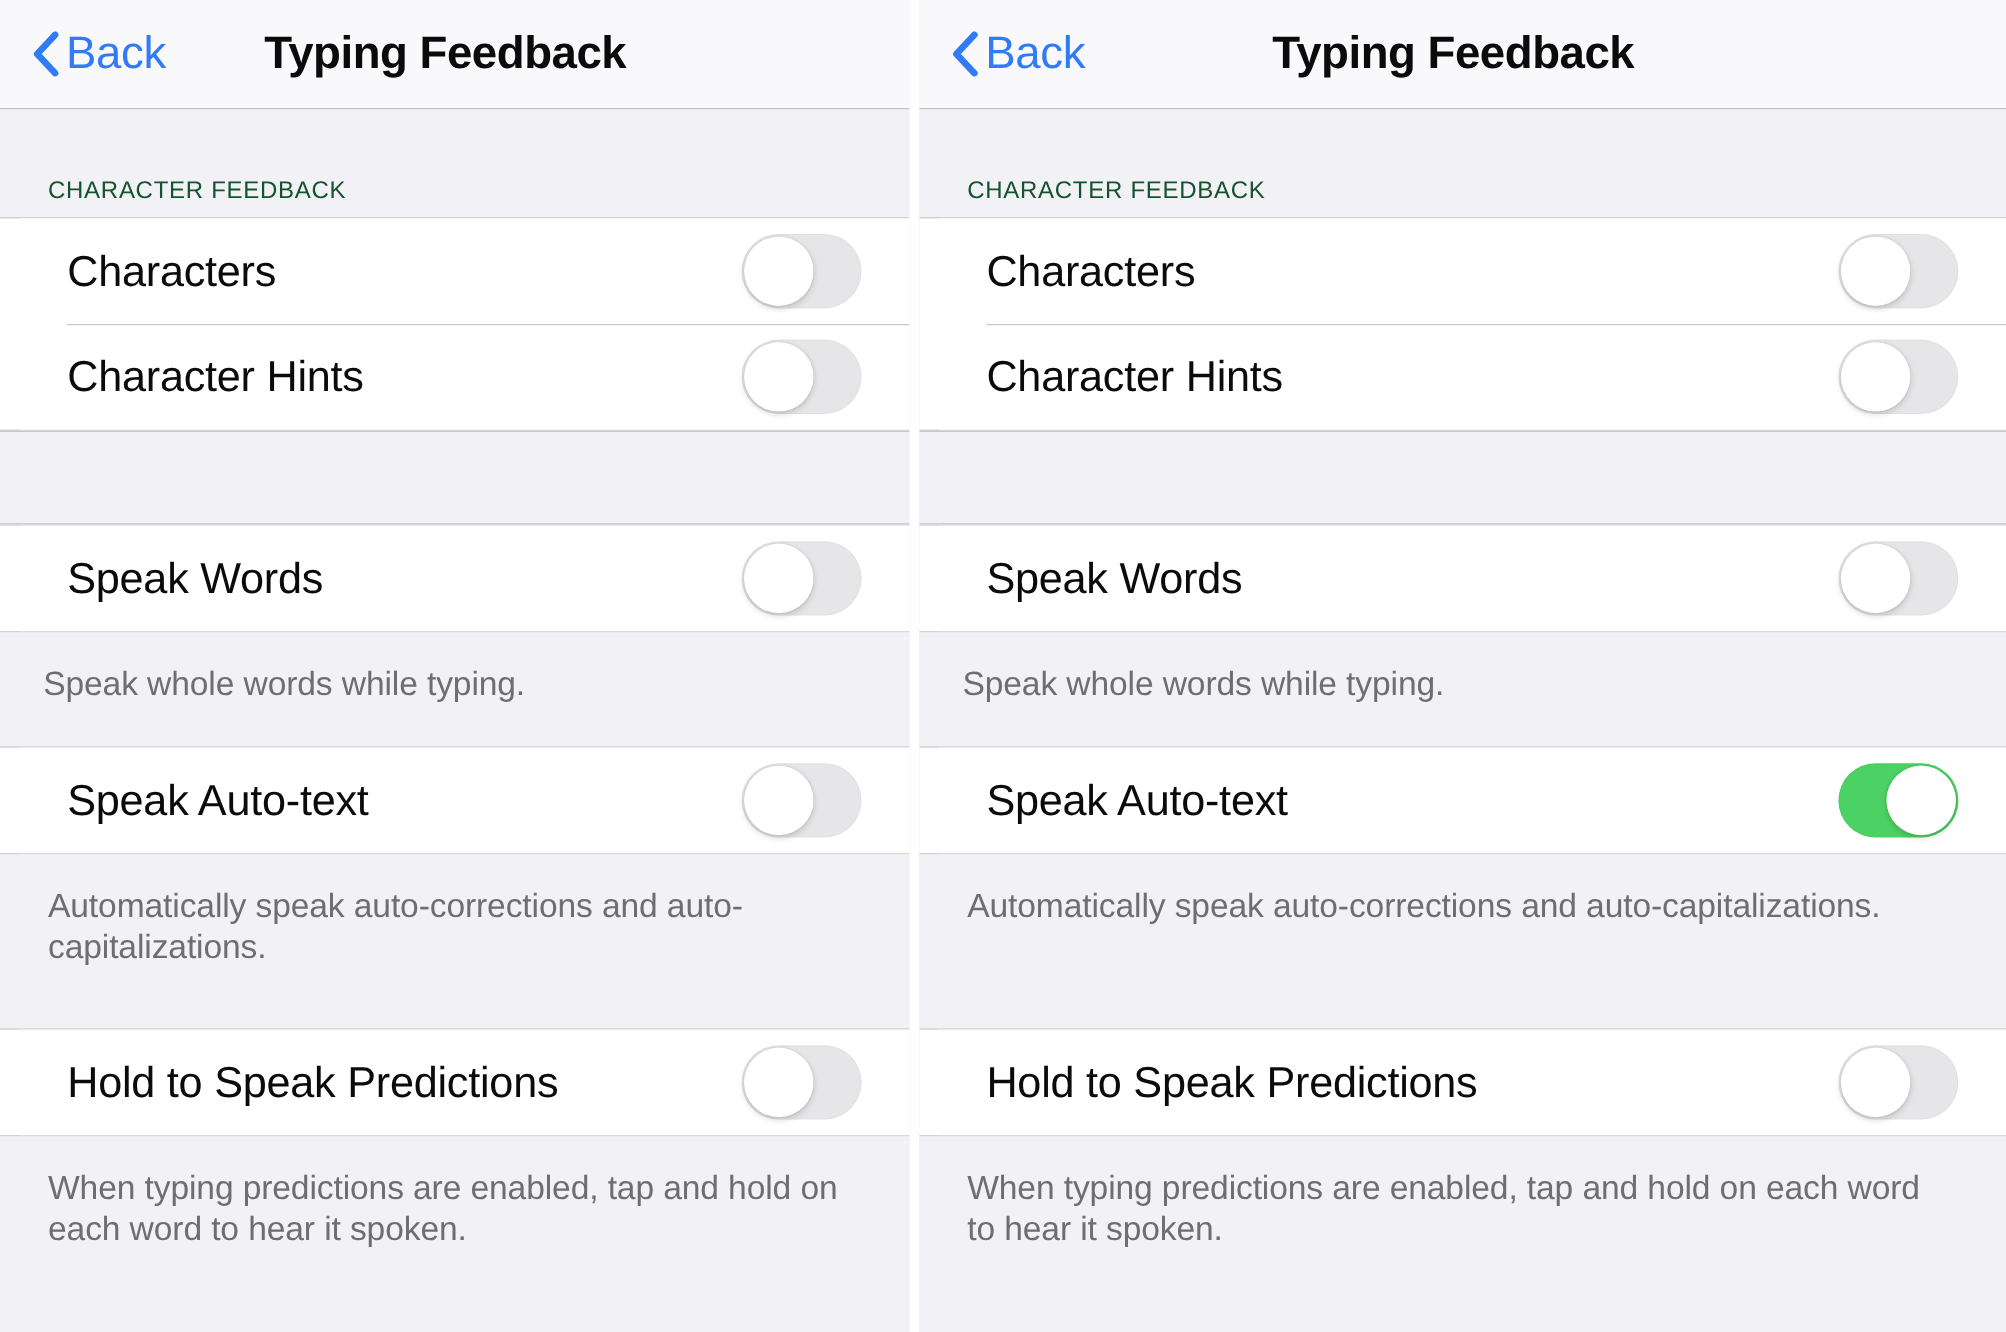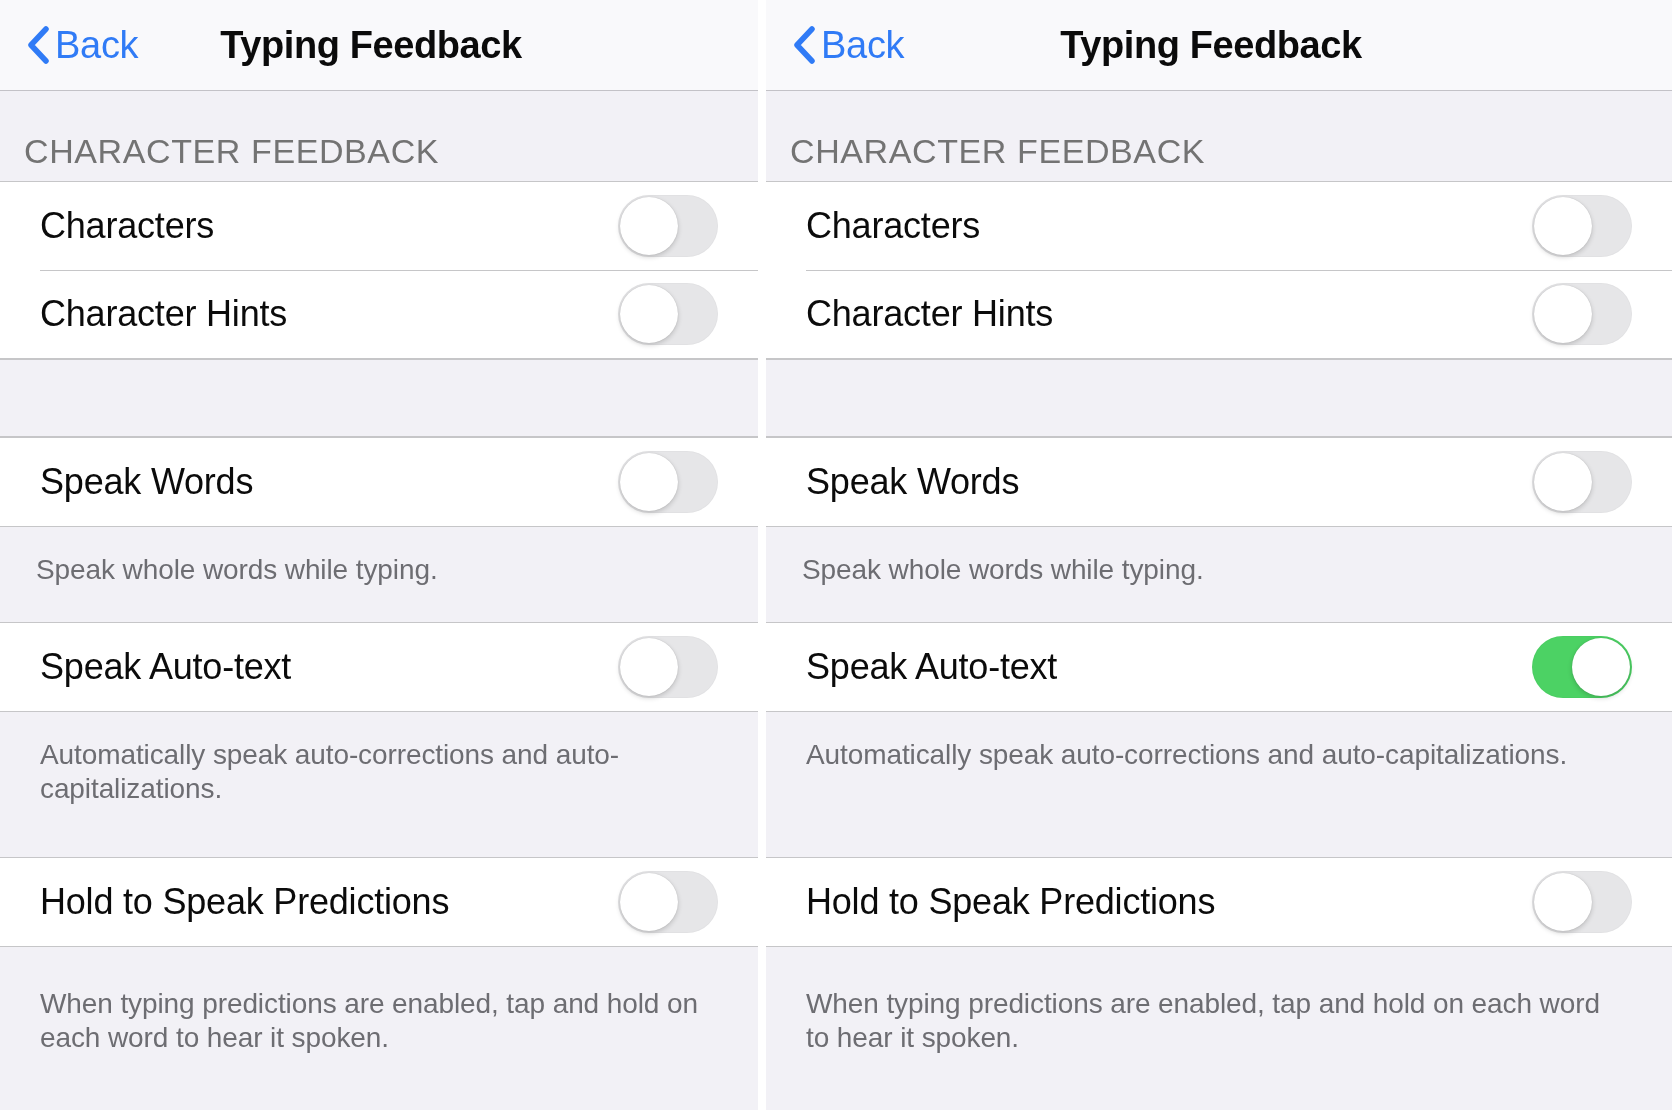--- a/index.html
+++ b/index.html
@@ -89,24 +89,24 @@
   .content {
     flex: 1 1 auto;
     background: #f2f1f6;
     overflow: hidden;
   }
 
   .section-header {
     height: 90px;
     display: flex;
     align-items: flex-end;
-    padding: 0 0 10px 24px;
-    box-sizing: border-box;
-    font-size: 34px;
-    color: #737373;
+    padding: 0 0 10px 40px;
+    box-sizing: border-box;
+    font-size: 20px;
+    color: #14532d;
     letter-spacing: 0.6px;
     background: #f2f1f6;
   }
 
   .spacer-block {
     height: 78px;
     background: #f2f1f6;
     border-bottom: 1px solid #c6c6c8;
     border-top: 1px solid #c6c6c8;
     box-sizing: border-box;
@@ -120,20 +120,21 @@
 
   .row {
     height: 88px;
     background: #ffffff;
     display: flex;
     align-items: center;
     justify-content: space-between;
     padding: 0 40px 0 40px;
     box-sizing: border-box;
     position: relative;
+    margin-left: 16px;
   }
   .row + .row::before {
     content: "";
     position: absolute;
     left: 40px;
     right: 0;
     top: 0;
     height: 1px;
     background: #c6c6c8;
   }
@@ -179,21 +180,21 @@
     background: #f2f1f6;
     padding: 26px 60px 28px 40px;
     font-size: 28px;
     line-height: 1.2;
     color: #6d6d72;
     letter-spacing: -0.1px;
     box-sizing: border-box;
   }
   .note.tall { min-height: 145px; }
   .note.short { min-height: 95px; padding-left: 36px; }
-  .note.last { min-height: 140px; margin-top: 14px; }
+  .note.last { min-height: 140px; }
 </style>
 </head>
 <body>
 
 <div class="screens">
 
   <div class="panel panel-left">
 
     <div class="navbar">
       <div class="back-btn">

